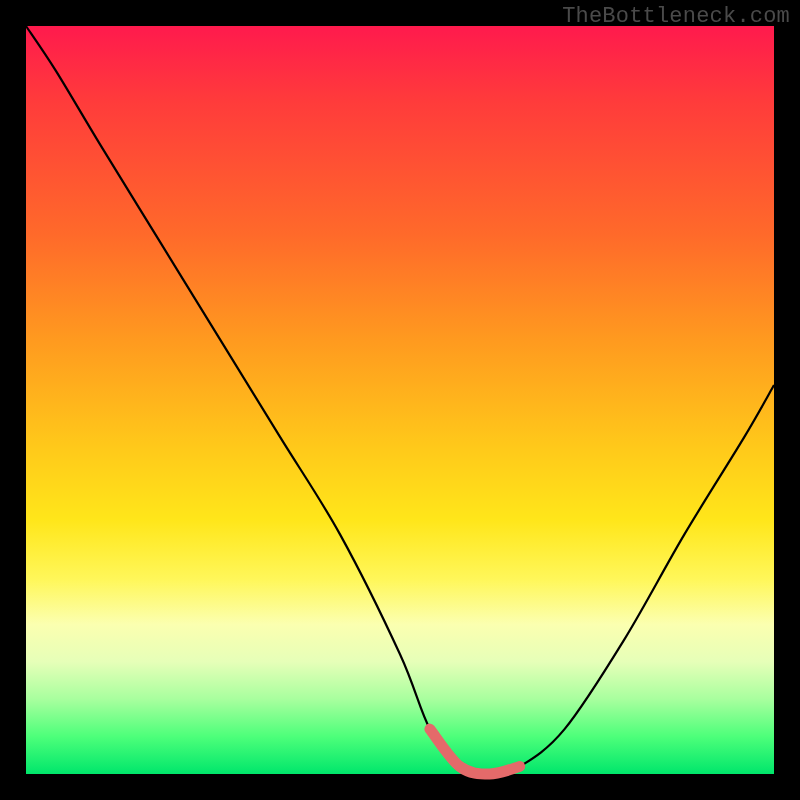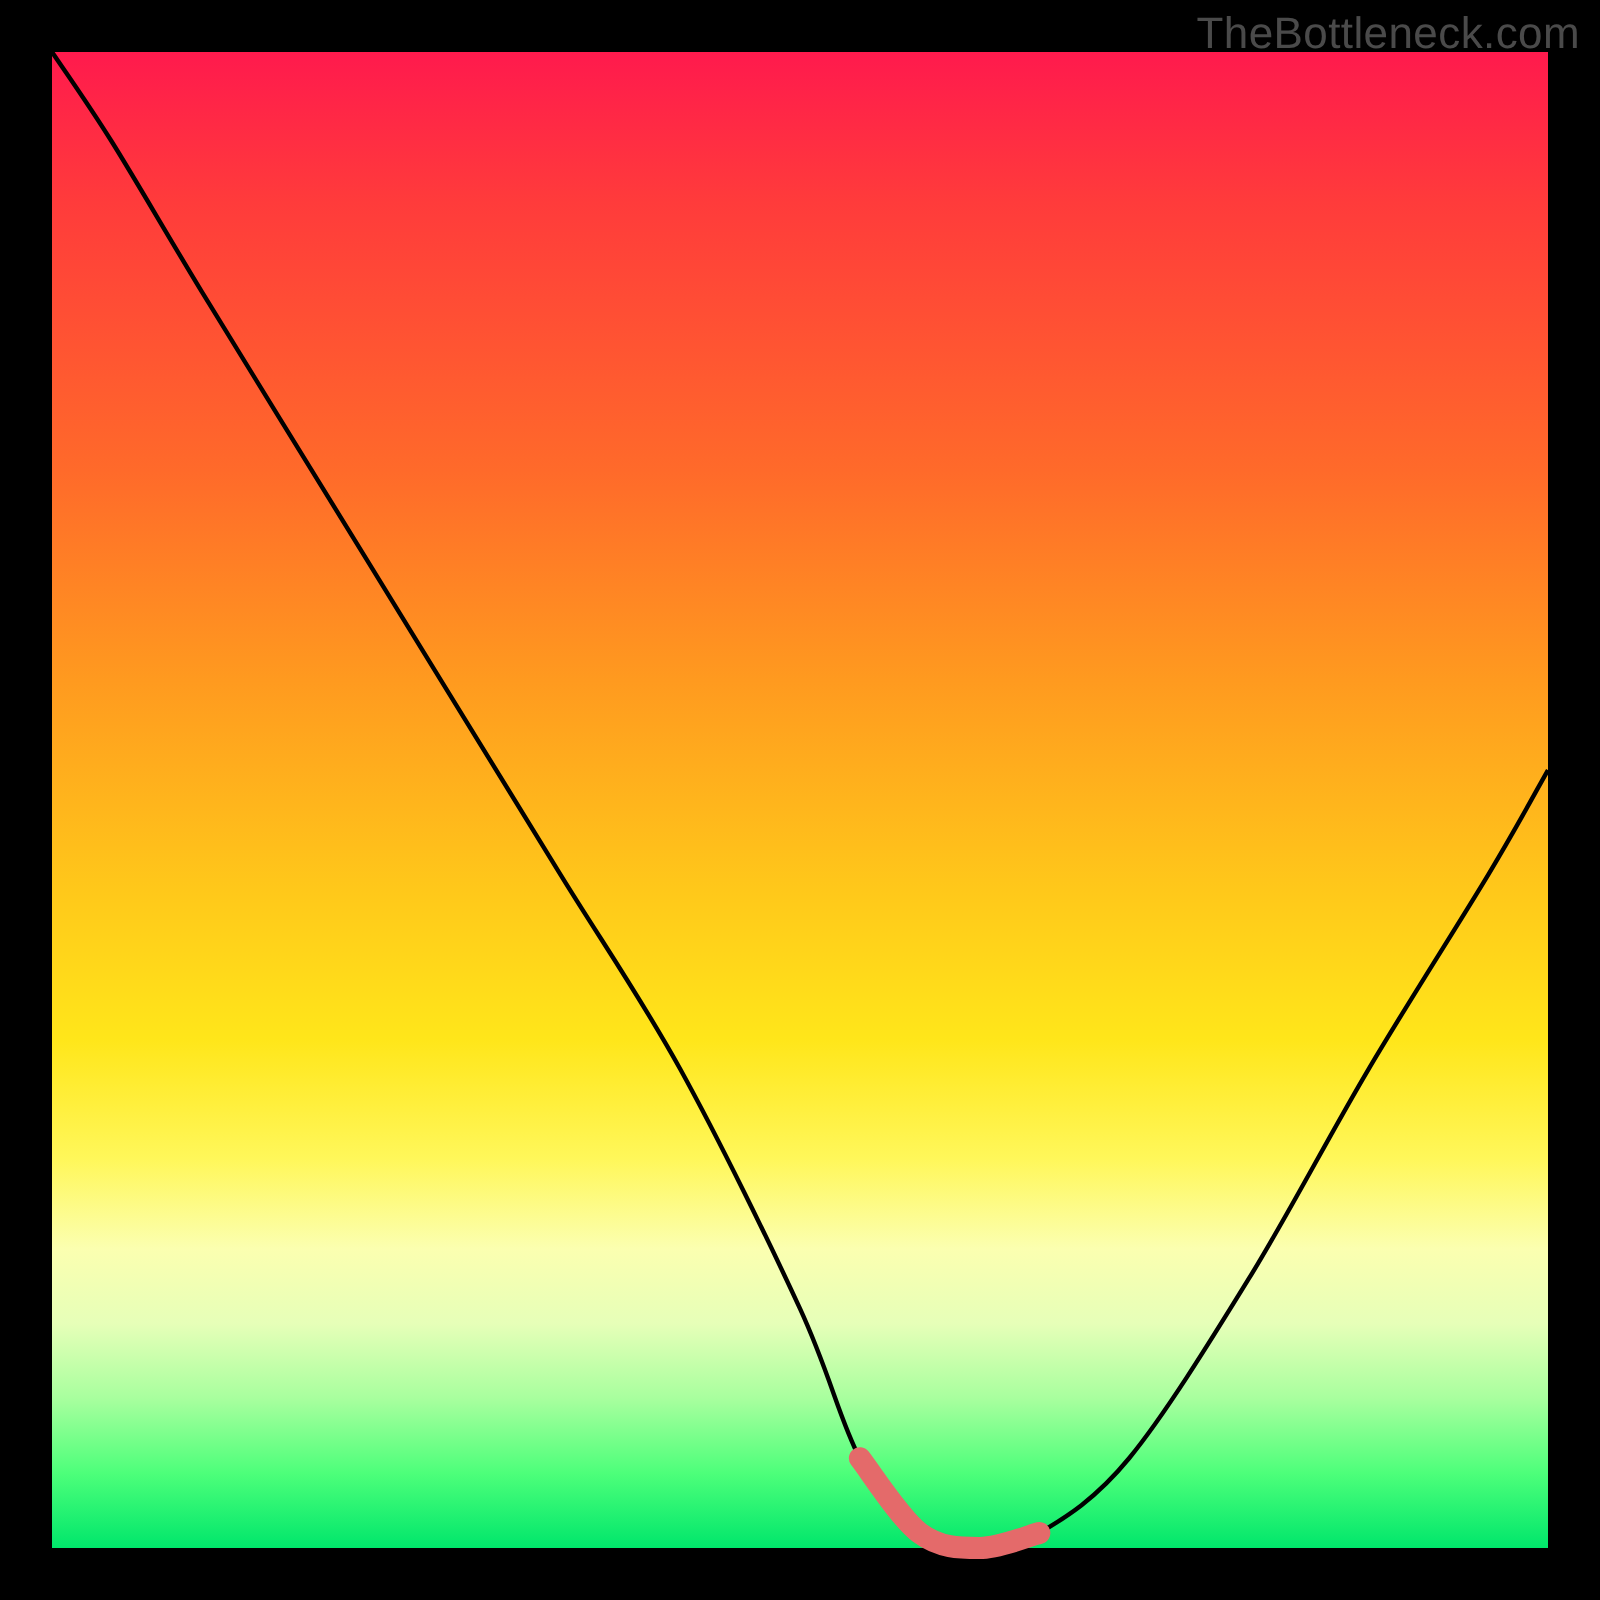--- a/index.html
+++ b/index.html
@@ -42,20 +42,21 @@
   }
   .watermark {
     position: absolute;
     top: 4px;
     right: 10px;
     color: #4a4a4a;
     font-size: 22px;
     font-weight: 500;
     letter-spacing: 0.2px;
     user-select: none;
+    font-family: Liberation Mono, monospace;
   }
   svg.curve {
     position: absolute;
     left: 0;
     top: 0;
     width: 748px;
     height: 748px;
     overflow: visible;
   }
 </style>

